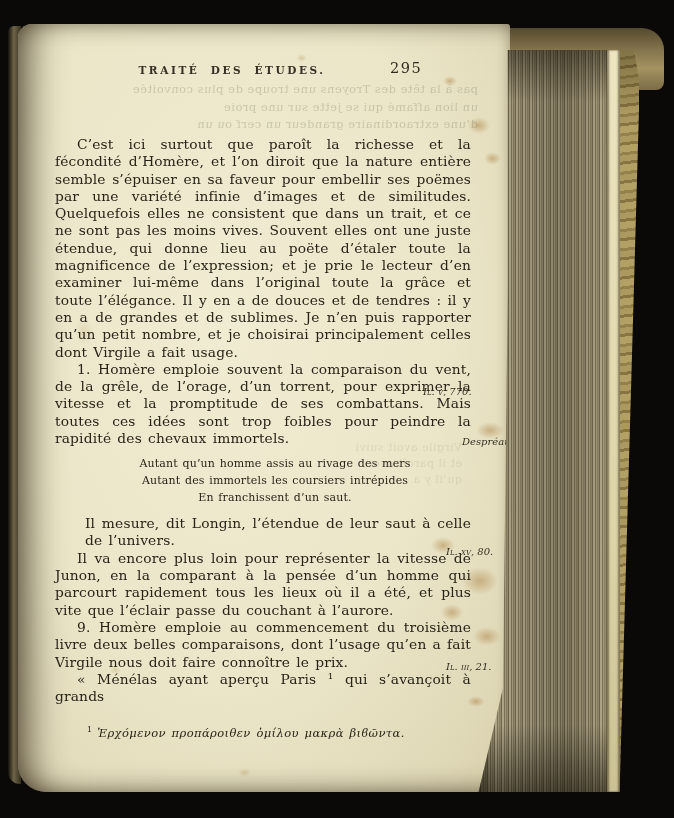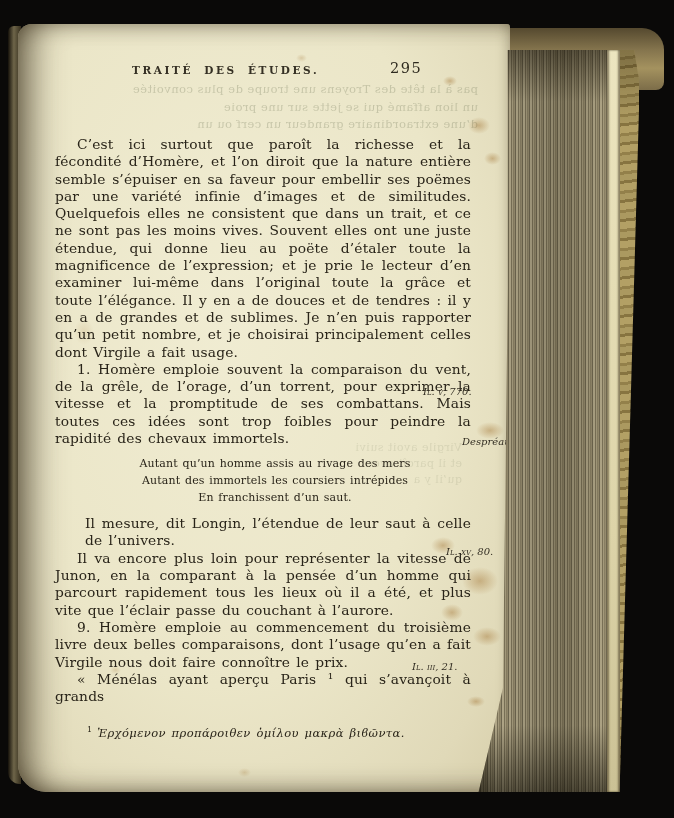--- a/index.html
+++ b/index.html
@@ -56,21 +56,21 @@
   }
   
   .show-through {
     position:absolute; transform:scaleX(-1); filter:blur(.7px);
     color:#747a5c; font-size:11.5px; line-height:17.5px; letter-spacing:.5px;
   }
   .st-top { left:40px; top:57px; width:420px; opacity:.30; }
   .st-mid { left:268px; top:416px; width:176px; opacity:.16; font-size:11px; line-height:16px; }
   
   .running-title {
-    position:absolute; left:114px; top:40px; width:200px; 
+    position:absolute; left:114px; top:40px; width:200px; text-align:center;
     font-size:10.5px; font-weight:bold; letter-spacing:2.6px; word-spacing:5px; color:#353024;
   }
   .page-number { position:absolute; left:372px; top:36px; font-size:14.5px; letter-spacing:1.5px; color:#2e2a1f; }
   
   .section-heading { position:absolute; left:60px; top:71px; width:320px; text-align:center; color:#2b261b; }
   .sh-numeral { font-size:18px; font-weight:bold; letter-spacing:1px; }
   .sh-title { font-size:11px; font-weight:bold; letter-spacing:3.2px; margin-left:9px; vertical-align:2px; }
   
   .text-body {
     position:absolute; left:37px; top:112px; width:416px;
@@ -154,21 +154,21 @@
       <p>9. Homère emploie au commencement du troisième livre deux belles comparaisons, dont l’usage qu’en a fait Virgile nous doit faire connoître le prix.</p>
       <p>« Ménélas ayant aperçu Paris ¹ qui s’avançoit à grands</p>
       <div class="footnote">
         <sup>1</sup><span class="greek">Ἐρχόμενον προπάροιθεν ὁμίλου μακρὰ βιϐῶντα.</span>
       </div>
     </div>
 
     <div class="margin-note mn-caps" style="left:405px; top:362px;">Il. v, 770.</div>
     <div class="margin-note" style="left:424px; top:412px;margin-left:20px;">Despréaux.</div>
     <div class="margin-note mn-caps" style="left:428px; top:522px;">Il. xv, 80.</div>
-    <div class="margin-note mn-caps" style="left:394px; top:637px;">Il. iii, 21.</div>
+    <div class="margin-note mn-caps" style="left:428px; top:637px;">Il. iii, 21.</div>
 
   </div>
 
   <div class="fore-edge">
     <div class="fe-stripes"></div>
     <div class="fe-endpaper"></div>
     <div class="fe-cover"></div>
   </div>
 
 </div>

